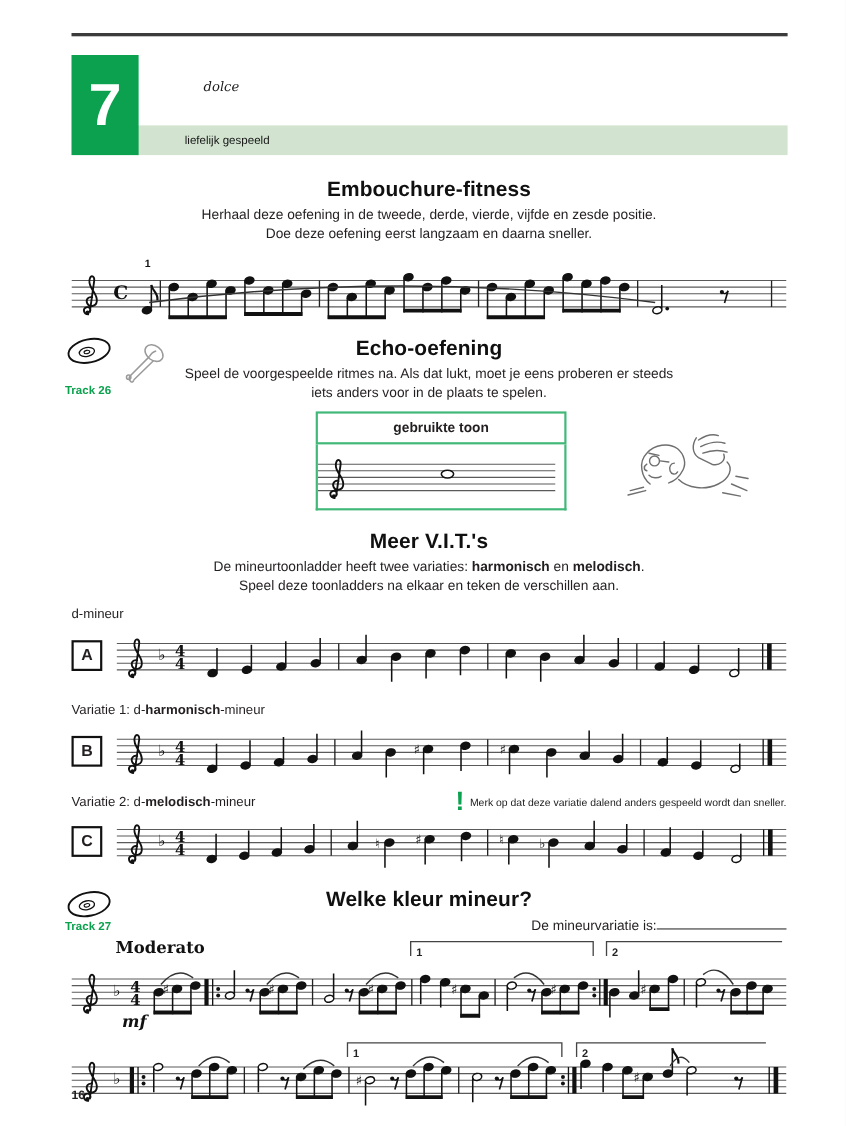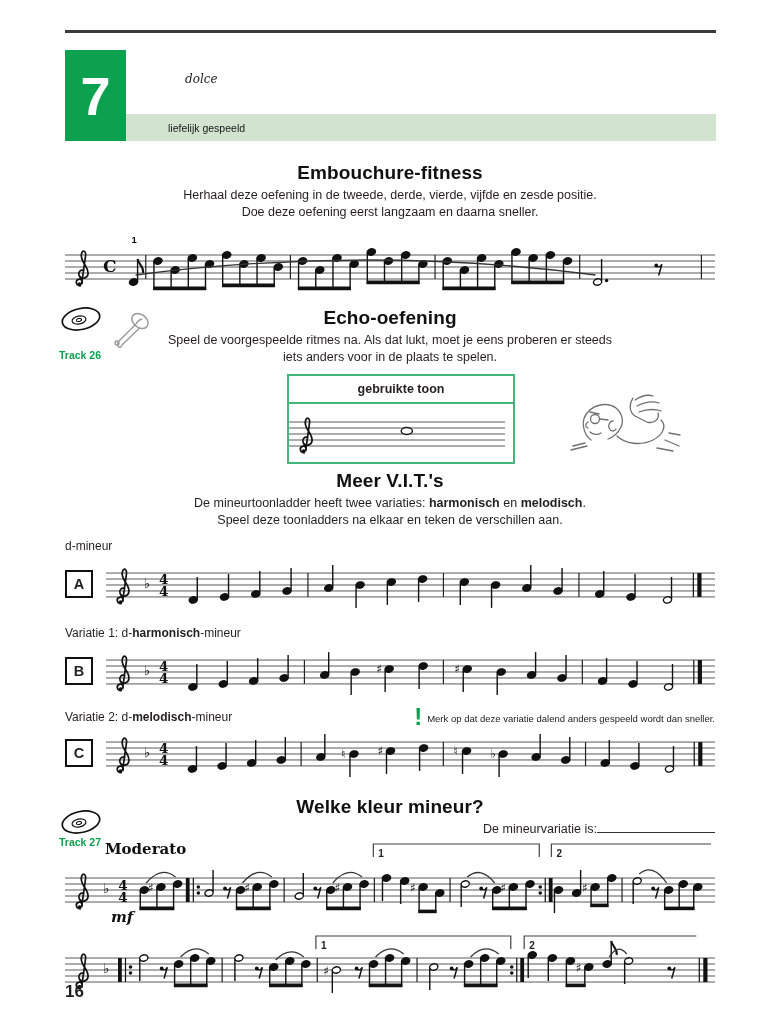--- a/index.html
+++ b/index.html
@@ -39,21 +39,21 @@
   .ex-label{font-size:12px;margin:10px 0 2px 0;}
   .ex-row{display:flex;align-items:center;}
   .letter-box{width:24px;height:24px;border:2.2px solid #111;display:flex;align-items:center;justify-content:center;
       font-weight:bold;font-size:14.5px;margin-right:13px;flex:0 0 auto;}
   .var2-row{display:flex;justify-content:space-between;align-items:flex-end;margin:10px 0 0 0;}
   .warn{font-size:9.5px;color:#1b1b1b;display:flex;align-items:center;}
   .bang{color:var(--green);font-weight:900;font-size:24px;line-height:10px;margin-right:5px;position:relative;top:-2px;}
   
   .answer-row{text-align:right;font-size:12.5px;margin-top:2px;}
   .blank{display:inline-block;width:118px;border-bottom:1.3px solid #333;height:11px;}
-  .page-num{position:absolute;left:65px;bottom:22px;font-weight:bold;font-size:17px;}
+  .page-num{position:absolute;left:65px;bottom:22px;font-weight:bold;font-size:11px;}
 </style>
 </head>
 <body>
 
 <div class="page">
   <div class="top-rule"></div>
 
   <div class="header">
     <div class="lesson-box">
       <span>7</span>
@@ -205,21 +205,21 @@
           <path d="M31,34 C28,36 28,39 31,40"></path>
           <path d="M33,44 C36,47 41,47 44,45"></path>
           <path d="M78,12 C84,8 90,6 96,8 M80,18 C88,14 96,13 102,15 M82,24 C90,21 98,21 104,23"></path>
           <path d="M76,10 C72,16 72,24 78,28 L90,34 C97,36 103,31 101,25"></path>
           <path d="M60,48 C68,56 84,58 96,52 C106,47 110,38 104,32"></path>
           <path d="M16,58 l12,-3 M14,62 l16,-4 M108,52 l14,6 M112,45 l11,2 M100,60 l16,3"></path>
         </g>
       </svg>
     </div>
 
-    <div style="margin-top:0;">
+    <div style="margin-top:12px;">
       <h3 class="sec-title">Meer V.I.T.'s</h3>
       <p class="body keep-ws"><span>De mineurtoonladder heeft twee variaties: </span><b>harmonisch</b><span> en </span><b>melodisch</b><span>.</span></p>
       <p class="body">Speel deze toonladders na elkaar en teken de verschillen aan.</p>
 
       <div class="ex-label">d-mineur</div>
       <div class="ex-row">
         <div class="letter-box">A</div>
         <svg viewBox="0 0 612 58" width="612" height="58">
             <line x1="0" y1="18" x2="612" y2="18" stroke="#5a5a5a" stroke-width="1"></line>
             <line x1="0" y1="24" x2="612" y2="24" stroke="#5a5a5a" stroke-width="1"></line>
@@ -386,21 +386,21 @@
             <line x1="535.5318352059926" y1="40.5" x2="535.5318352059926" y2="19" stroke="#111" stroke-width="1.4"></line>
             <ellipse cx="566.2696629213484" cy="45" rx="4.2" ry="3.1" fill="#fff" stroke="#111" stroke-width="1.4" transform="rotate(-14 566.2696629213484 45)"></ellipse>
             <line x1="570.2696629213484" y1="43.5" x2="570.2696629213484" y2="22" stroke="#111" stroke-width="1.4"></line>
             <line x1="591.119850187266" y1="18" x2="591.119850187266" y2="42" stroke="#111" stroke-width="1.2"></line>
             <rect x="595.119850187266" y="18" width="4.2" height="24" fill="#111"></rect>
           </svg>
       </div>
     </div>
 
     <div class="rel" style="margin-top:14px;">
-      <div class="track-block" style="top:12px;">
+      <div class="track-block" style="top:0;">
         <svg class="cd-icon" width="46" height="30" viewBox="0 0 46 30">
           <ellipse cx="22" cy="14" rx="19" ry="10.5" transform="rotate(-12 22 14)" fill="#fff" stroke="#111" stroke-width="1.7"></ellipse>
           <ellipse cx="20" cy="15" rx="7" ry="4" transform="rotate(-12 20 15)" fill="#fff" stroke="#111" stroke-width="1.2"></ellipse>
           <ellipse cx="20" cy="15" rx="2.6" ry="1.5" transform="rotate(-12 20 15)" fill="#fff" stroke="#111" stroke-width="1"></ellipse>
         </svg>
         <div class="track-label">Track 27</div>
       </div>
       <h3 class="sec-title">Welke kleur mineur?</h3>
       <div class="answer-row">
         <span>De mineurvariatie is:</span><span class="blank"></span>

